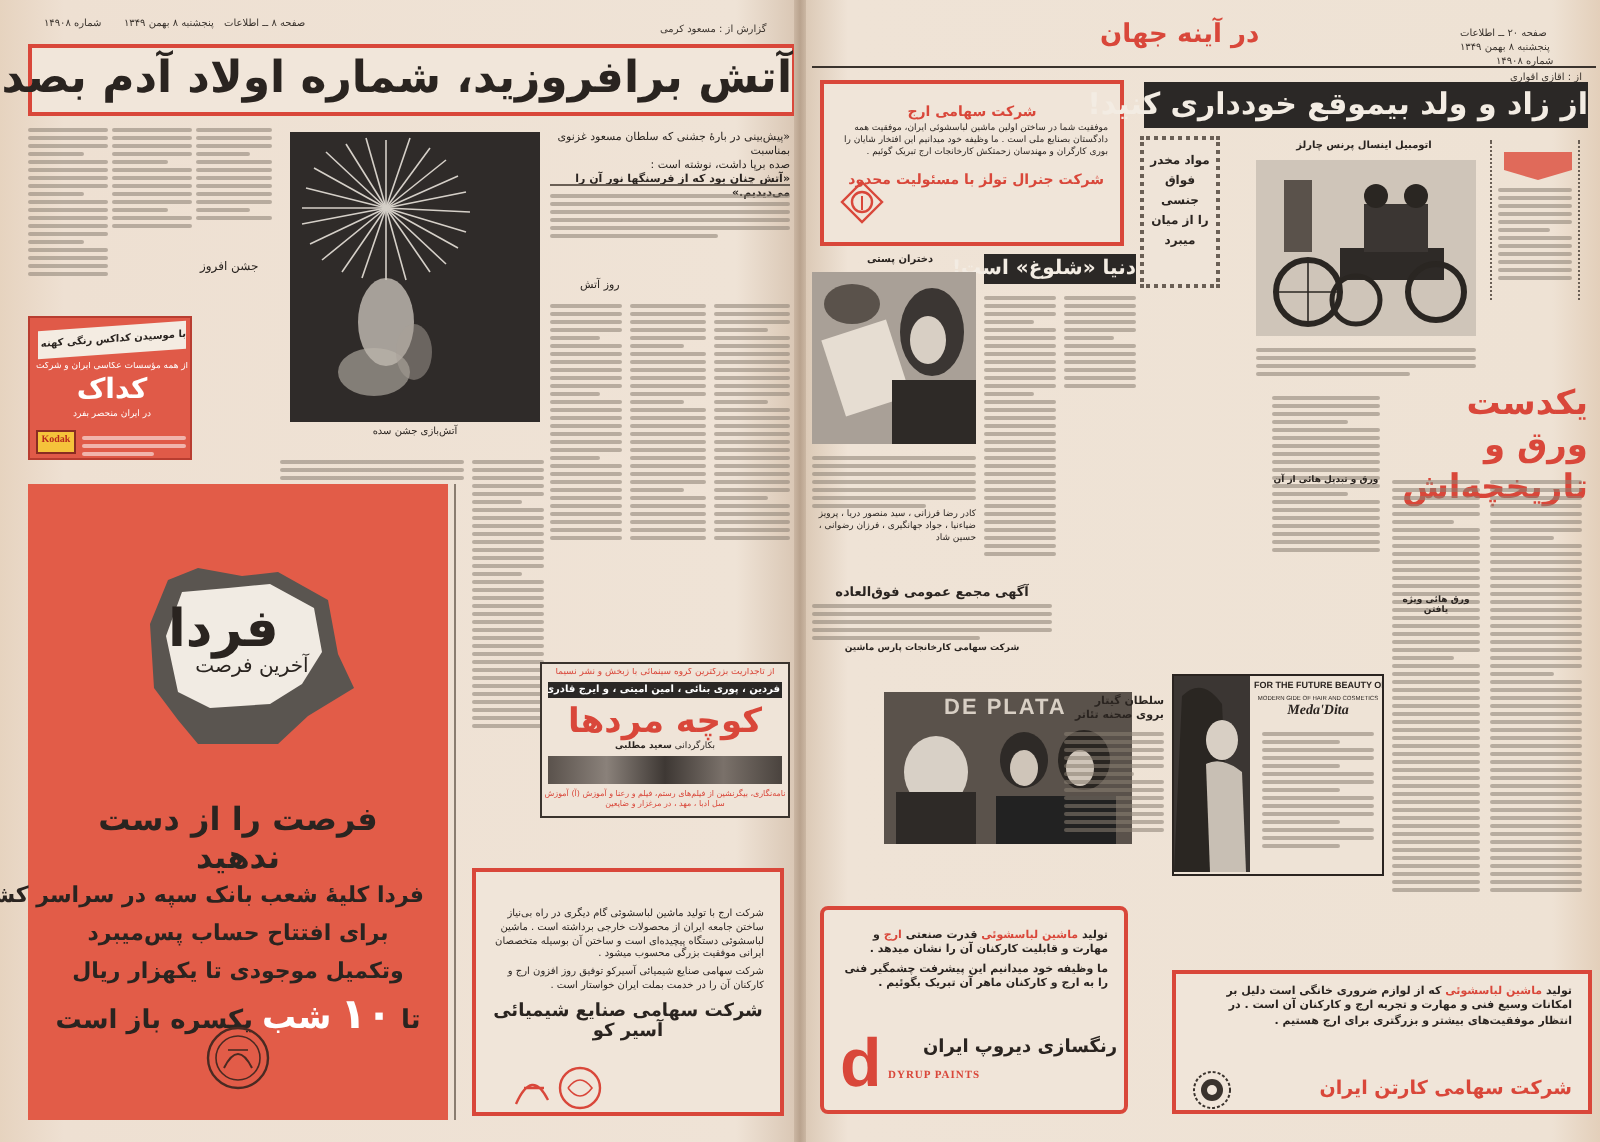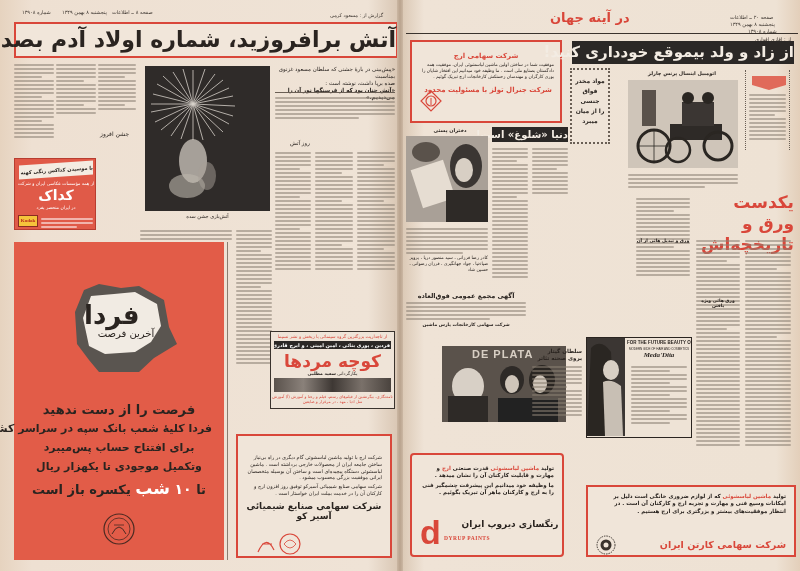--- a/index.html
+++ b/index.html
@@ -294,27 +294,27 @@
   <div class="abs" style="left:14px;top:242px;width:210px;height:318px;background:#e25c48;">
 
     <svg class="abs" style="left:55px;top:40px;" width="110" height="95" viewBox="0 0 110 95">
       <polygon points="15,8 30,2 52,6 70,4 95,18 100,45 108,62 85,76 70,90 30,90 20,78 8,62 6,30" fill="#5a5550"></polygon>
       <polygon points="22,14 45,12 66,10 88,22 92,44 82,60 66,70 36,72 20,64 14,36" fill="#f1ebe3"></polygon>
     </svg>
     <div class="abs" style="left:70px;top:58px;width:80px;font-size:26px;font-weight:bold;direction:rtl;text-align:left;color:#2a2420;">فردا</div>
     <div class="abs" style="left:72px;top:86px;width:80px;font-size:10px;font-weight:normal;direction:rtl;text-align:center;color:#2a2420;">آخرین فرصت</div>
 
     <div class="abs" style="left:12px;top:158px;width:186px;direction:rtl;text-align:center;font-weight:bold;color:#2a2420;">
-      <div style="font-size:13px;line-height:19px;">فرصت را از دست ندهید</div>
+      <div style="font-size:16px;line-height:19px;">فرصت را از دست ندهید</div>
       <div style="font-size:11px;line-height:19px;white-space:nowrap;">فردا کلیۀ شعب بانک سپه در سراسر کشور</div>
       <div style="font-size:11px;line-height:19px;">برای افتتاح حساب پس‌میبرد</div>
       <div style="font-size:11px;line-height:19px;">وتکمیل موجودی تا یکهزار ریال</div>
       <div style="font-size:13px;line-height:24px;white-space:nowrap;">
         <span>تا</span>
-        <span style="color:#fff;font-size:14px;">۱۰</span>
+        <span style="color:#fff;font-size:21px;">۱۰</span>
         <span style="color:#fff;font-size:17px;">شب</span>
         <span>یکسره باز است</span>
       </div>
     </div>
     <svg class="abs" style="left:88px;top:270px;" width="34" height="34" viewBox="0 0 34 34">
       <circle cx="17" cy="17" r="15" fill="none" stroke="#4a2a22" stroke-width="1.2"></circle>
       <circle cx="17" cy="17" r="11" fill="none" stroke="#4a2a22" stroke-width="0.8"></circle>
       <path d="M10 22 Q17 8 24 22" fill="none" stroke="#4a2a22" stroke-width="1"></path>
       <line x1="12" y1="13" x2="22" y2="13" stroke="#4a2a22" stroke-width="0.8"></line>
     </svg>

